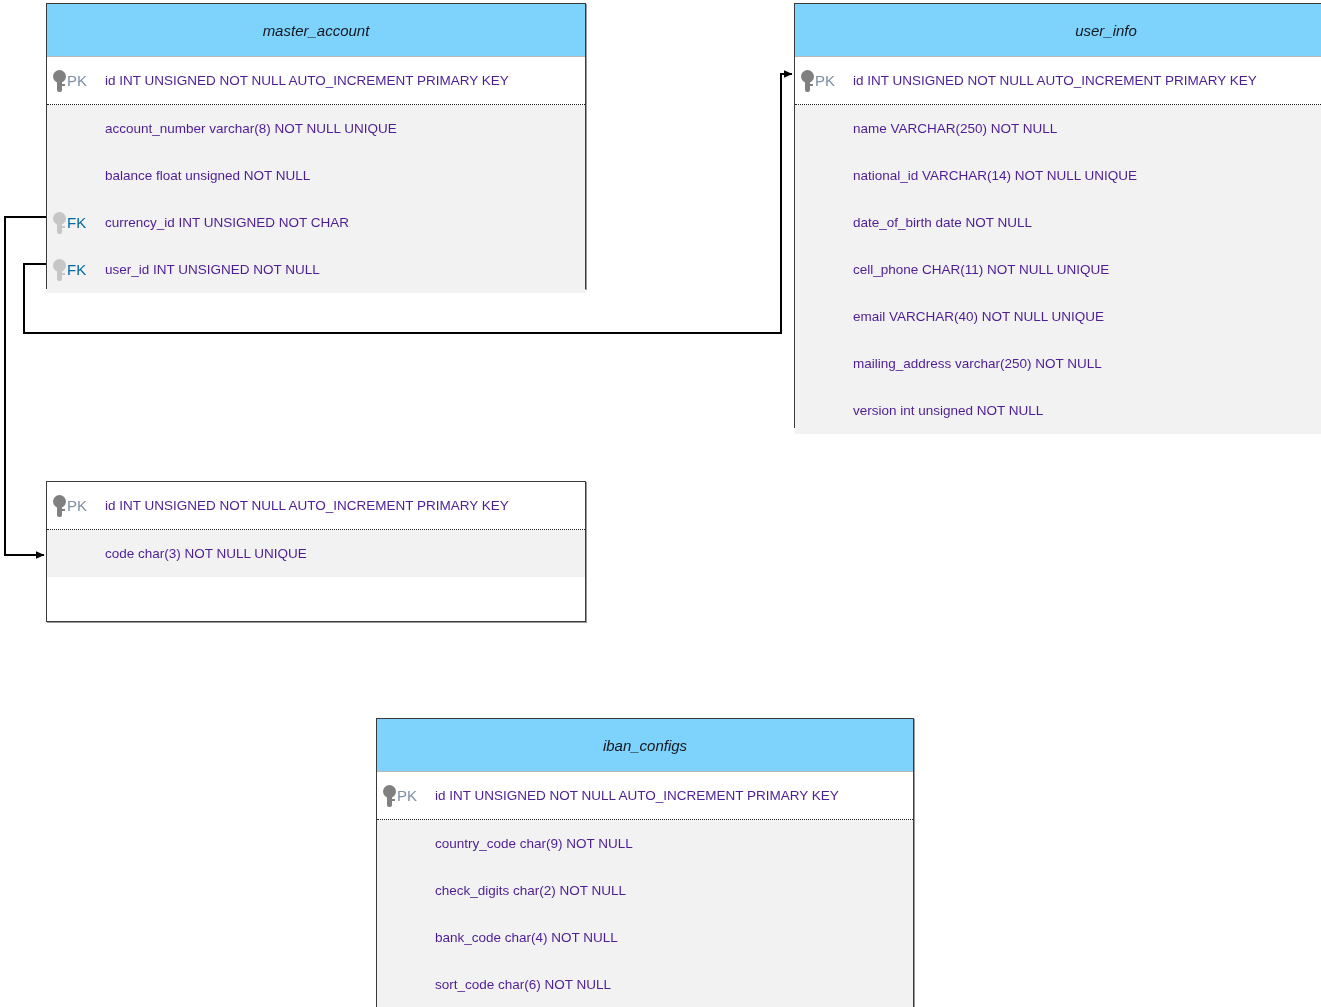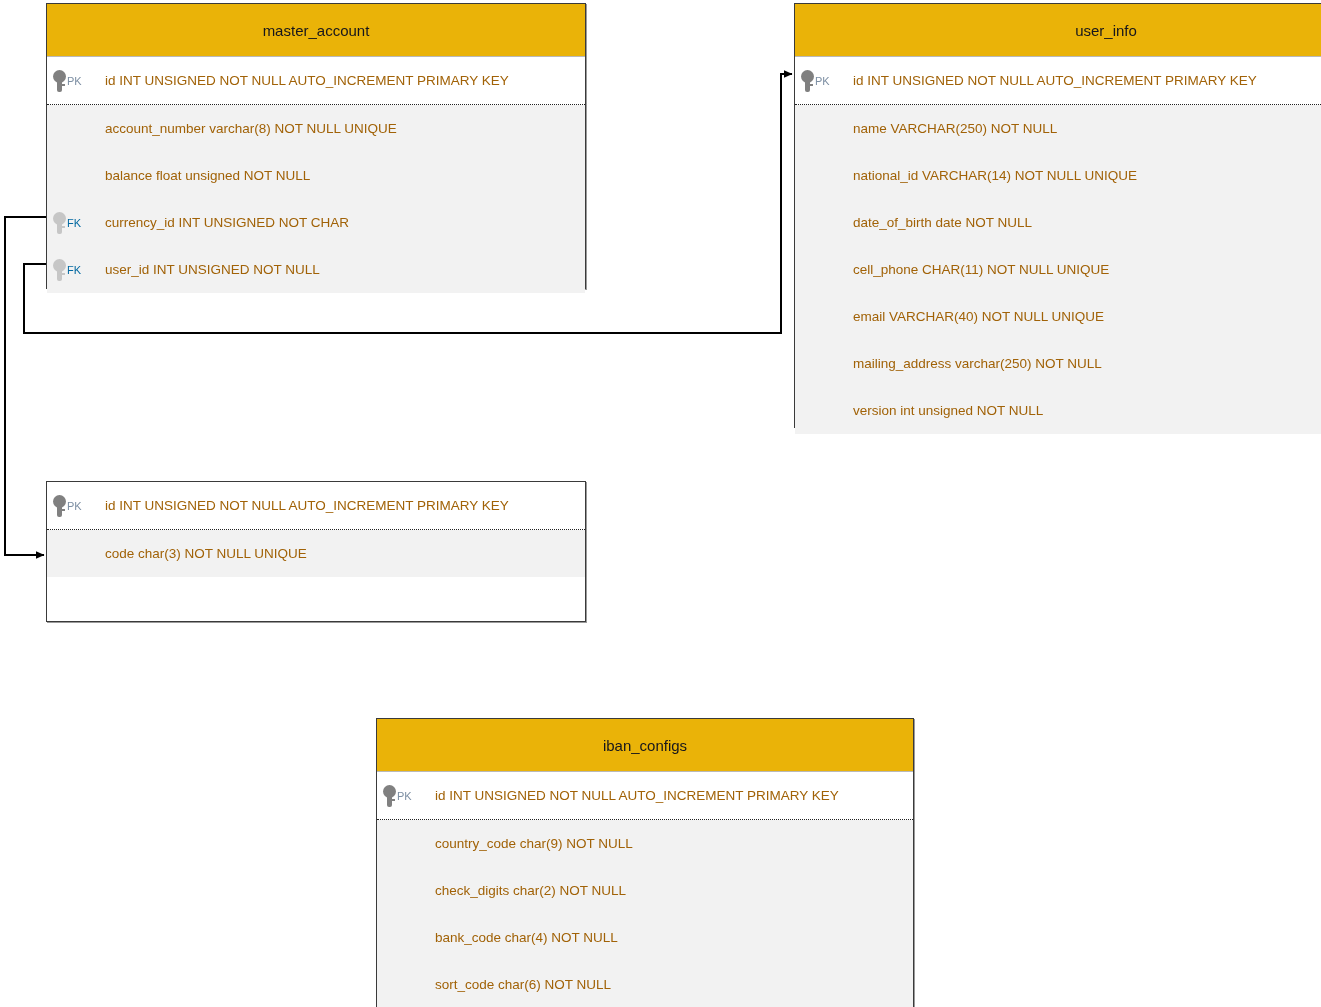--- a/index.html
+++ b/index.html
@@ -28,24 +28,25 @@
     background: #ffffff;
     box-shadow: 1px 1px 0px 0px #9a9a9a;
   }
   .entity-title {
     box-sizing: border-box;
     height: 53px;
     line-height: 53px;
     text-align: center;
     font-size: 15px;
     color: #16161d;
-    background: #eab308;
+    background: #7dd3fc;
     border-bottom: 1px solid #b9b9b9;
     white-space: nowrap;
     overflow: hidden;
+    font-style: italic;
   }
   .pk-section {
     background: #ffffff;
     border-bottom: 1px dotted #222222;
   }
   .attr-section {
     background: #f2f2f2;
   }
   .attr-row {
     box-sizing: border-box;
@@ -83,28 +84,28 @@
     border-radius: 0 0 2px 2px;
   }
   .key-glyph .kn {
     position: absolute;
     left: 8px; top: 14px;
     width: 4px; height: 2.5px;
   }
   .key-pk .kh, .key-pk .ks, .key-pk .kn { background: #808080; }
   .key-fk .kh, .key-fk .ks, .key-fk .kn { background: #c6c6c6; }
   .key-label {
-    font-size: 11px;
+    font-size: 15px;
     color: #7d8fa3;
     letter-spacing: 0px;
   }
   .key-label.fk { color: #0369a1; }
   .attr-text {
     font-size: 13.5px;
-    color: #a16207;
+    color: #4c1d95;
     white-space: nowrap;
   }
   .attr-row.no-key .attr-text {
     padding-left: 0px;
   }
   .attr-row.no-key .key-slot { width: 58px; min-width: 58px; }
 </style>
 </head>
 <body>
 

